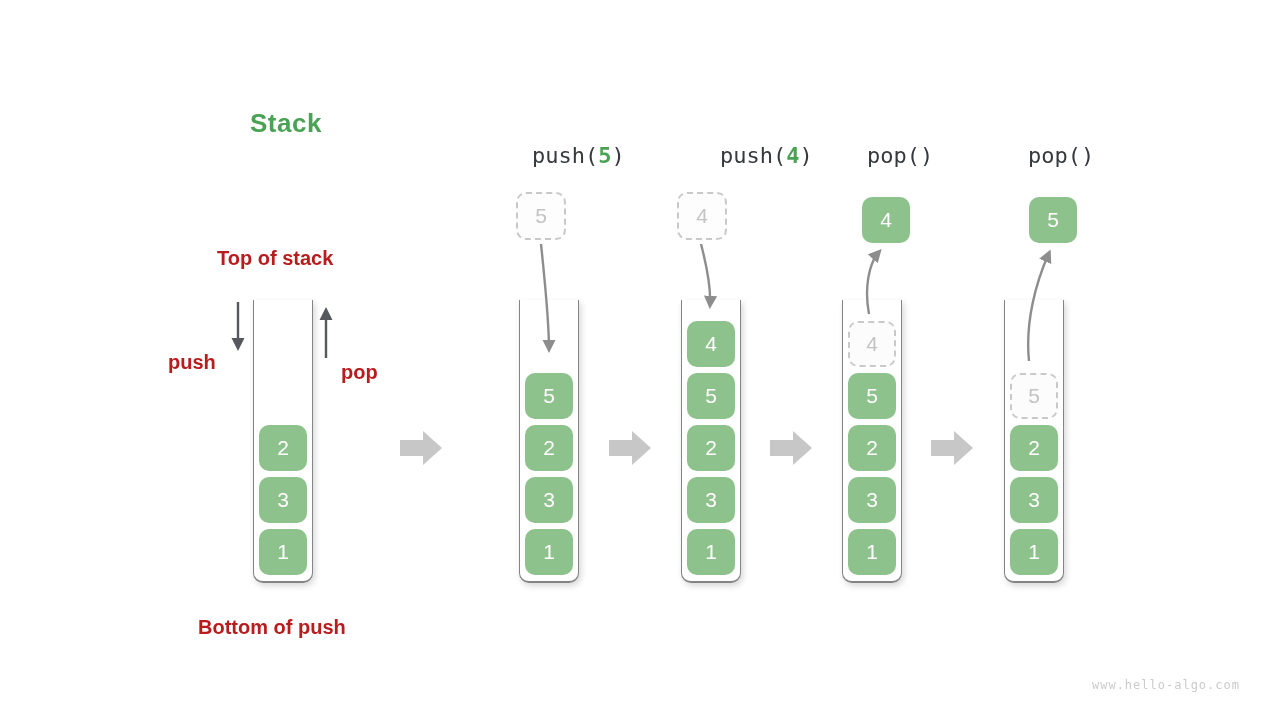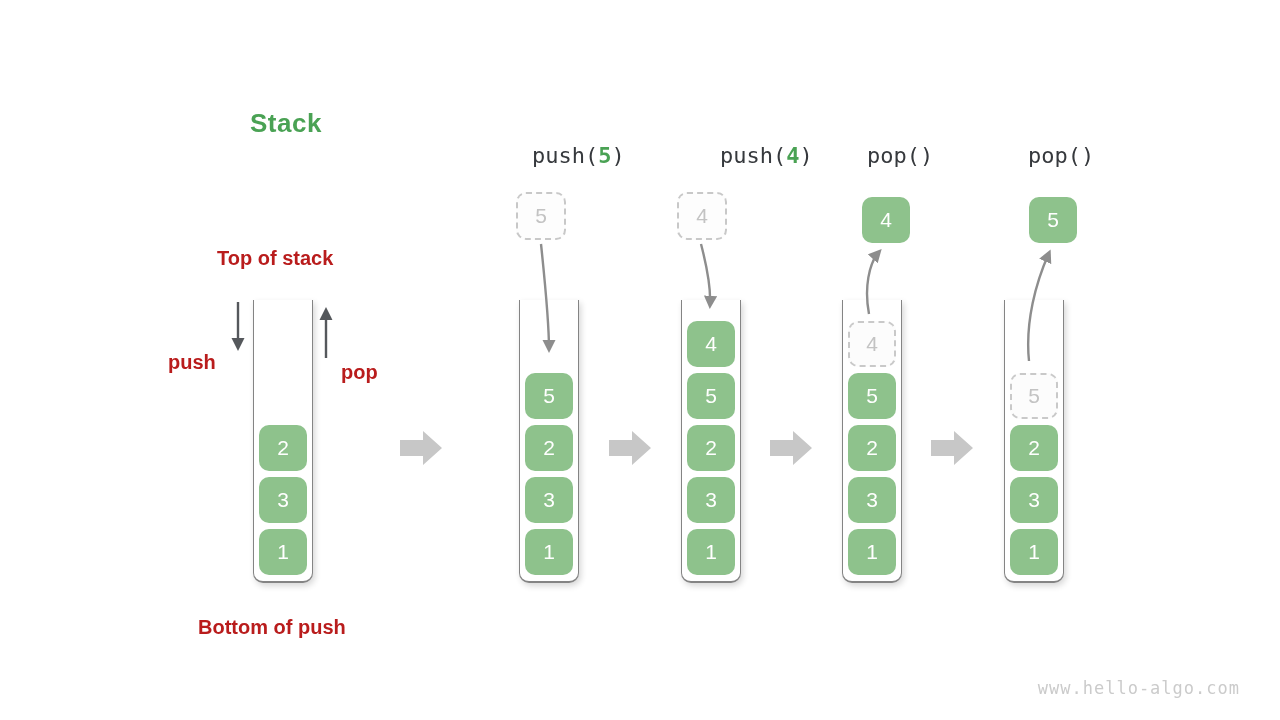--- a/index.html
+++ b/index.html
@@ -58,21 +58,21 @@
   .float.solid {
     width:48px; height:46px; top:197px;
     background:#8ec28c; color:#ffffff;
   }
 
   .arrow-layer { position:absolute; left:0; top:0; pointer-events:none; }
 
   .watermark {
     position:absolute; right:40px; top:678px;
     font-family:"DejaVu Sans Mono", monospace;
-    font-size:17px; color:#cbcbcb; letter-spacing:1px;
+    font-size:12px; color:#cbcbcb; letter-spacing:1px;
   }
 </style>
 </head>
 <body>
 
 <div class="canvas">
 
   <div class="title">Stack</div>
 
   <div class="annot top">Top of stack</div>

